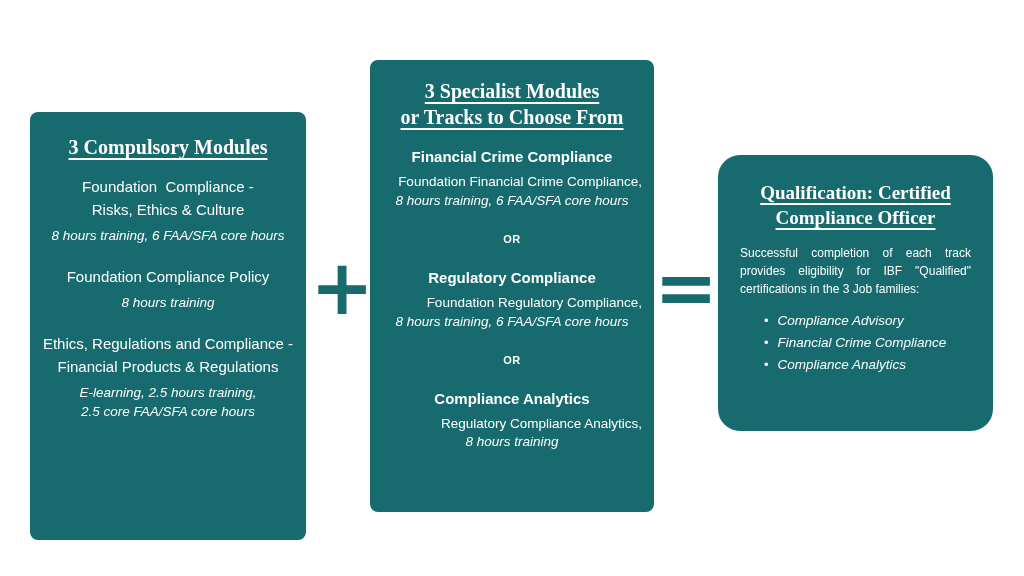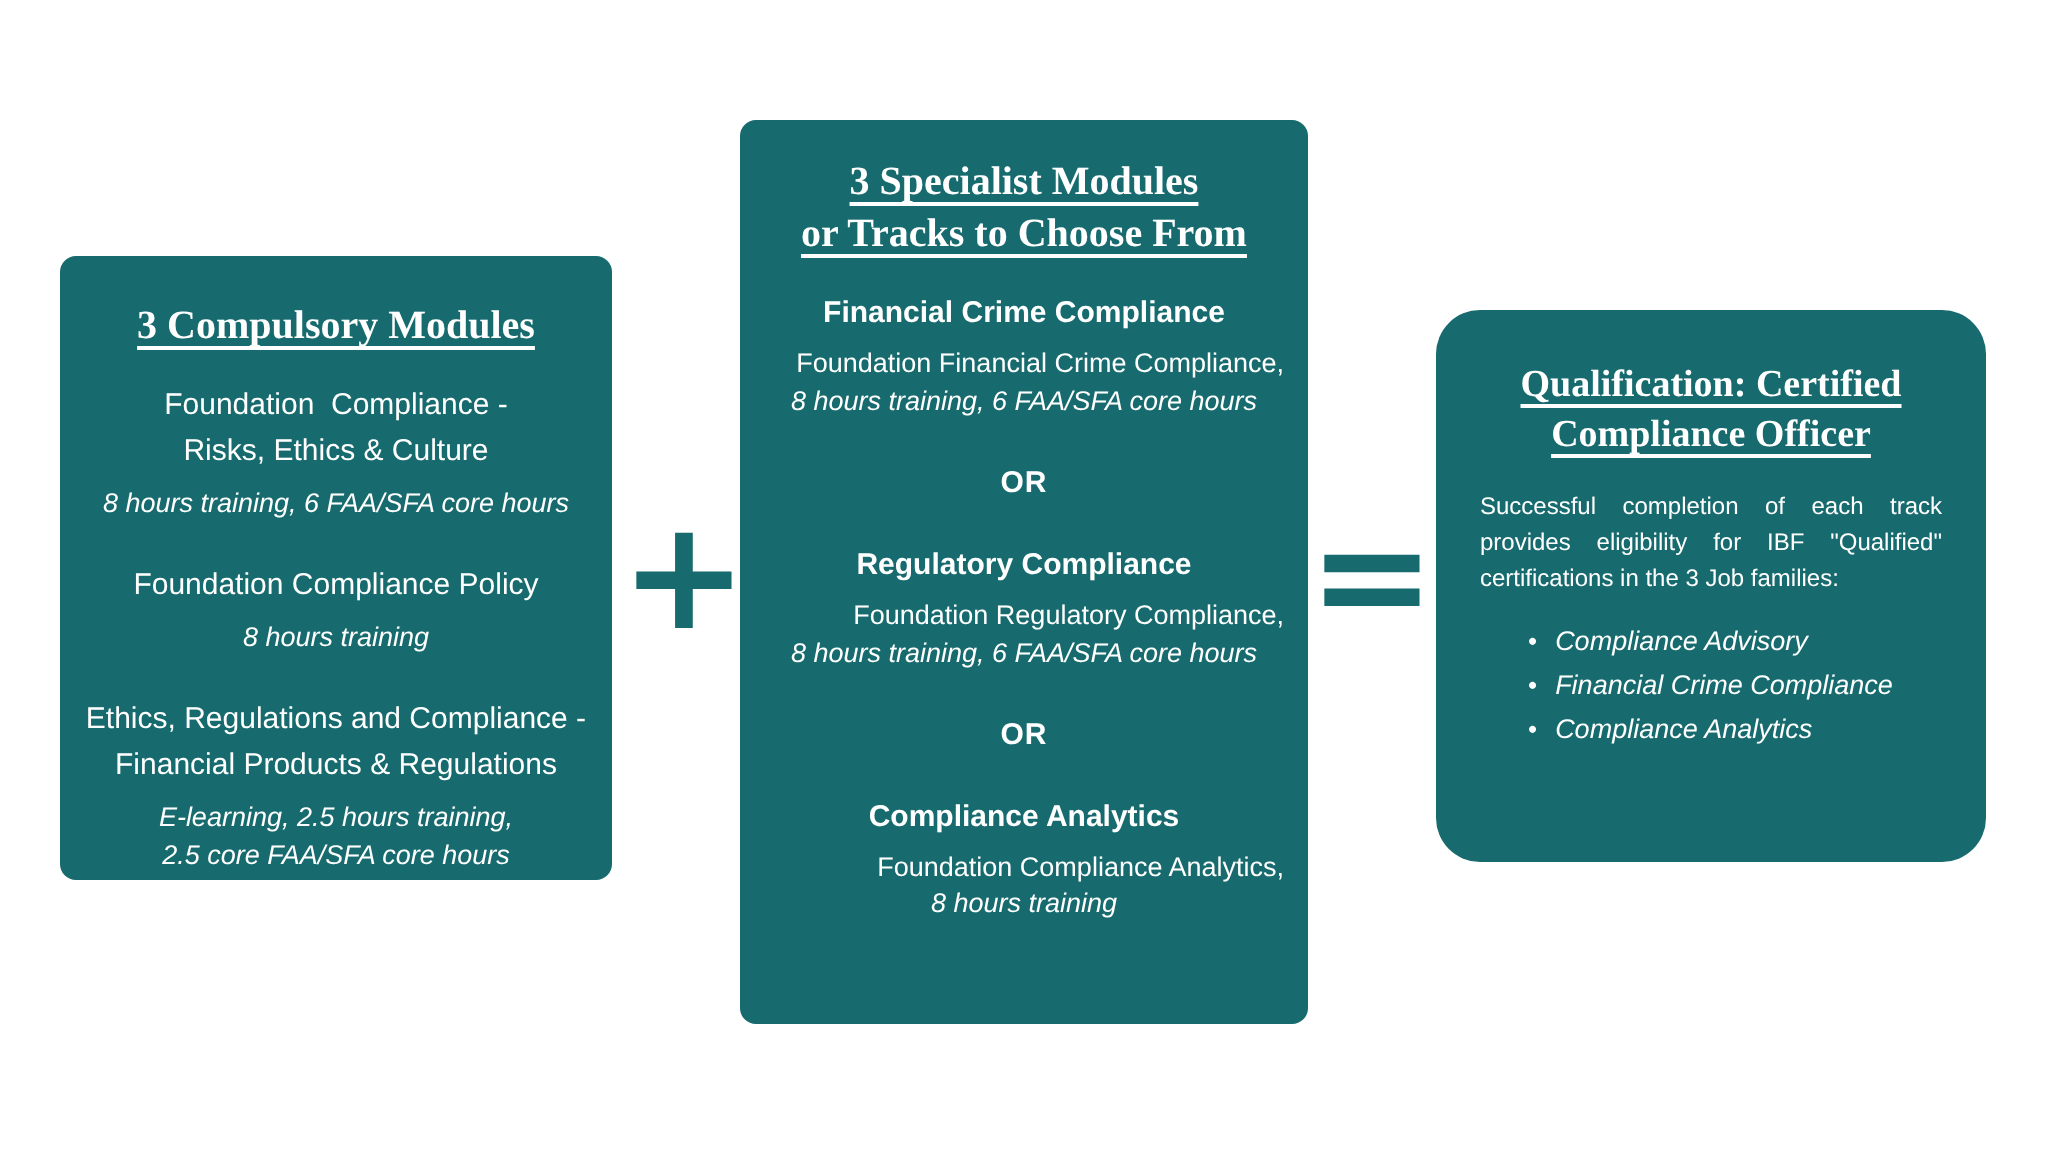--- a/index.html
+++ b/index.html
@@ -27,21 +27,21 @@
     font-family:"Liberation Serif",serif;
     font-weight:bold;
     text-decoration:underline;
     text-underline-offset:4px;
     text-decoration-thickness:1.5px;
     white-space:pre-line;
     line-height:1.3;
   }
   
   #compulsory{
-    left:30px;top:128px;width:276px;height:312px;
+    left:30px;top:112px;width:276px;height:428px;
     padding:22px 10px 20px;
   }
   #compulsory .box-title{font-size:20px;margin:0 0 16px;}
   .module{margin-bottom:20px;}
   .module:last-child{margin-bottom:4px;}
   .module-name{
     font-weight:normal;font-size:15px;line-height:1.5;white-space:pre;
   }
   .module-detail{
     font-style:italic;font-size:13.5px;line-height:1.4;white-space:pre;margin-top:6px;
@@ -49,21 +49,21 @@
   
   #specialist{
     left:370px;top:60px;width:284px;height:452px;
     padding:18px 12px 18px;
   }
   #specialist .box-title{font-size:20px;margin:0 0 16px;}
   .track-name{font-weight:bold;font-size:15px;line-height:1.4;}
   .track-course{font-size:13.5px;line-height:1.4;white-space:pre;margin-top:6px;text-align:right;}
   .track-hours{font-style:italic;font-size:13.5px;line-height:1.4;white-space:pre;}
   .or-separator{
-    font-weight:bold;font-size:15px;letter-spacing:.5px;margin:22px 0;
+    font-weight:bold;font-size:11px;letter-spacing:.5px;margin:22px 0;
   }
   
   #qualification{
     left:718px;top:155px;width:275px;height:276px;
     padding:26px 22px 20px;
     border-radius:22px;
   }
   #qualification .box-title{font-size:19px;margin:0 0 14px;}
   .qual-desc{
     font-size:12px;line-height:1.5;text-align:justify;
@@ -133,21 +133,21 @@
     <div class="track">
       <div class="track-name">Regulatory Compliance</div>
       <div class="track-course">Foundation Regulatory Compliance,</div>
       <div class="track-hours">8 hours training, 6 FAA/SFA core hours</div>
     </div>
 
     <div class="or-separator">OR</div>
 
     <div class="track">
       <div class="track-name">Compliance Analytics</div>
-      <div class="track-course">Foundation Compliance Analytics,</div>
+      <div class="track-course">Regulatory Compliance Analytics,</div>
       <div class="track-hours">8 hours training</div>
     </div>
   </div>
 
   <div id="equals" class="operator">=</div>
 
   <div id="qualification" class="tealbox">
     <div class="box-title">Qualification: Certified
 Compliance Officer</div>
     <div class="qual-desc">Successful completion of each track provides eligibility for IBF "Qualified" certifications in the 3 Job families:</div>

